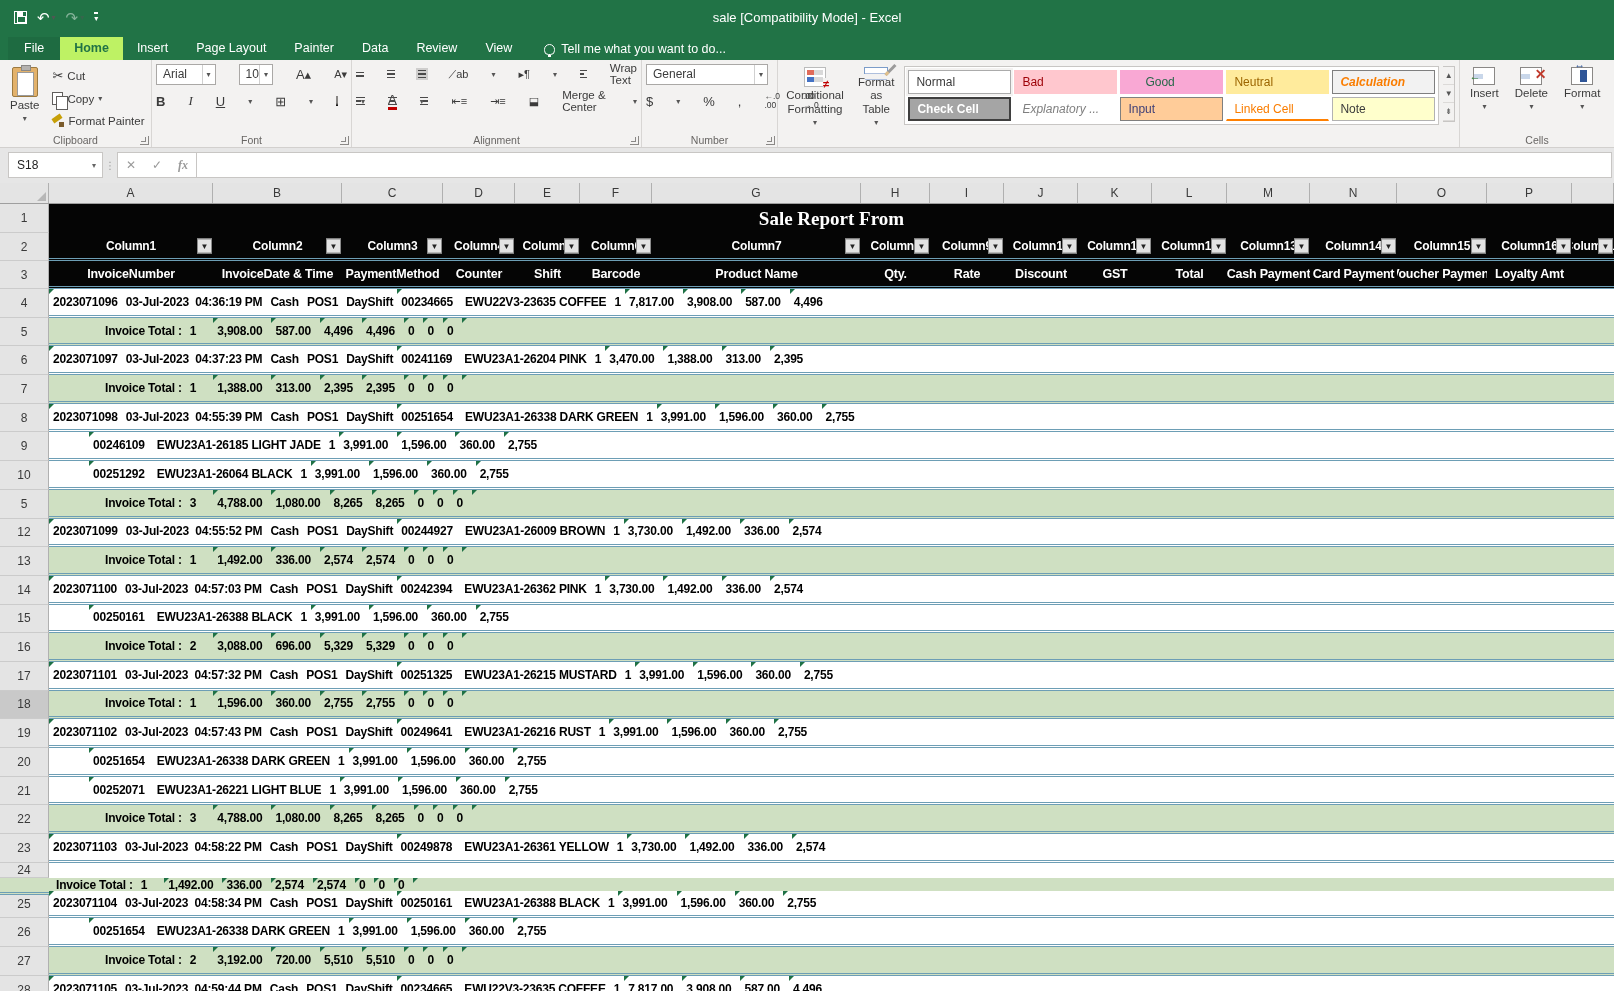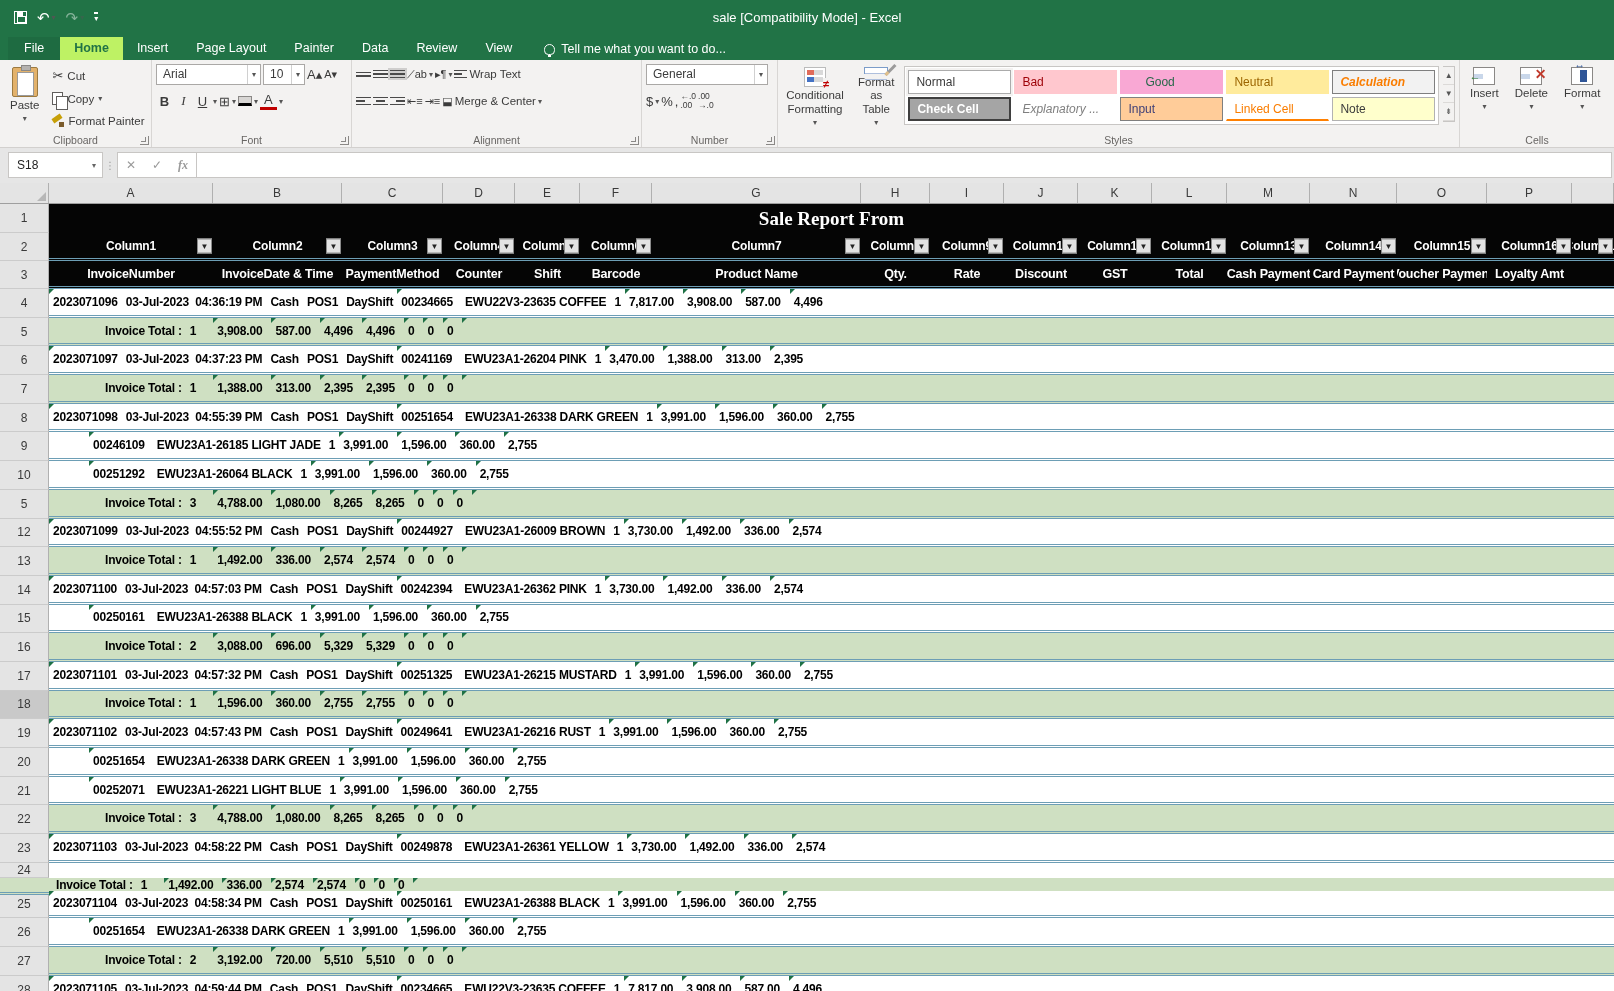--- a/index.html
+++ b/index.html
@@ -33,21 +33,21 @@
   .rgroup{position:relative;border-right:1px solid #d8d6d4;padding:3px 4px 16px;display:flex;gap:4px;}
   .glabel{position:absolute;bottom:1px;left:0;right:0;text-align:center;font-size:10.5px;color:#686664;}
   .launcher{position:absolute;bottom:2px;right:2px;width:9px;height:9px;border-right:1.5px solid #8a8886;border-bottom:1.5px solid #8a8886;}
   .launcher:before{content:"";position:absolute;right:2px;bottom:2px;width:4px;height:4px;border-right:1px solid #8a8886;border-bottom:1px solid #8a8886;}
   .bigbtn{display:flex;flex-direction:column;align-items:center;justify-content:flex-start;padding:4px 6px;gap:2px;text-align:center;line-height:1.15;}
   .bigbtn .caret{font-size:8px;color:#555;}
   .vstack{display:flex;flex-direction:column;justify-content:flex-start;gap:3px;padding-top:3px;}
   .smallbtn{display:flex;align-items:center;gap:4px;height:21px;padding:0 3px;white-space:nowrap;}
   .combo{background:#fff;border:1px solid #aaa8a6;height:21px;display:flex;align-items:center;font-size:12px;padding-left:6px;position:relative;}
   .combo .caret{margin-left:auto;font-size:8px;color:#555;padding:0 4px;border-left:1px solid #d0d0d0;align-self:stretch;display:flex;align-items:center;}
-  .btnrow{display:flex;align-items:center;gap:2px;height:22px;}
+  .btnrow{display:flex;align-items:center;gap:23px;height:22px;}
   .glyph{font-size:13px;}
   .caret{font-size:8px;color:#555;}
   
   .clip-ico{width:26px;height:30px;background:#e3b26b;border:1px solid #9c7a40;border-radius:2px;position:relative;}
   .clip-ico:before{content:"";position:absolute;left:4px;top:4px;width:15px;height:22px;background:#fff;border:1px solid #9a9a9a;}
   .clip-ico:after{content:"";position:absolute;left:8px;top:-3px;width:8px;height:4px;background:#b5b2af;border:1px solid #8a8886;}
   .copy-ico{width:11px;height:13px;border:1.2px solid #5f5d5b;background:#fff;position:relative;display:inline-block;}
   .copy-ico:before{content:"";position:absolute;left:2.5px;top:2.5px;width:10px;height:12px;border:1.2px solid #5f5d5b;background:#fff;}
   .fp-ico{width:12px;height:12px;display:inline-block;position:relative;}
   .fp-ico:before{content:"";position:absolute;left:0;top:1px;width:10px;height:5px;background:#c7a008;transform:rotate(-35deg);}
@@ -328,21 +328,20 @@
           <div class="chip explanatory">Explanatory ...</div>
           <div class="chip input">Input</div>
           <div class="chip linkedcell">Linked Cell</div>
           <div class="chip note">Note</div>
         </div>
       <div class="gal-scroll">
         <span>▲</span>
         <span>▼</span>
         <span>⇟</span>
       </div>
-      <div class="glabel">Styles</div>
     </div>
 
     <div class="rgroup" style="flex:1;border-right:none;">
       <div class="bigbtn">
         <span class="cells-ico">
             <i style="left:0;top:6px;width:9px;height:5px;"></i>
             <span class="greenarr">←</span>
           </span>
         <span>Insert</span>
           <span class="caret">▾</span>

